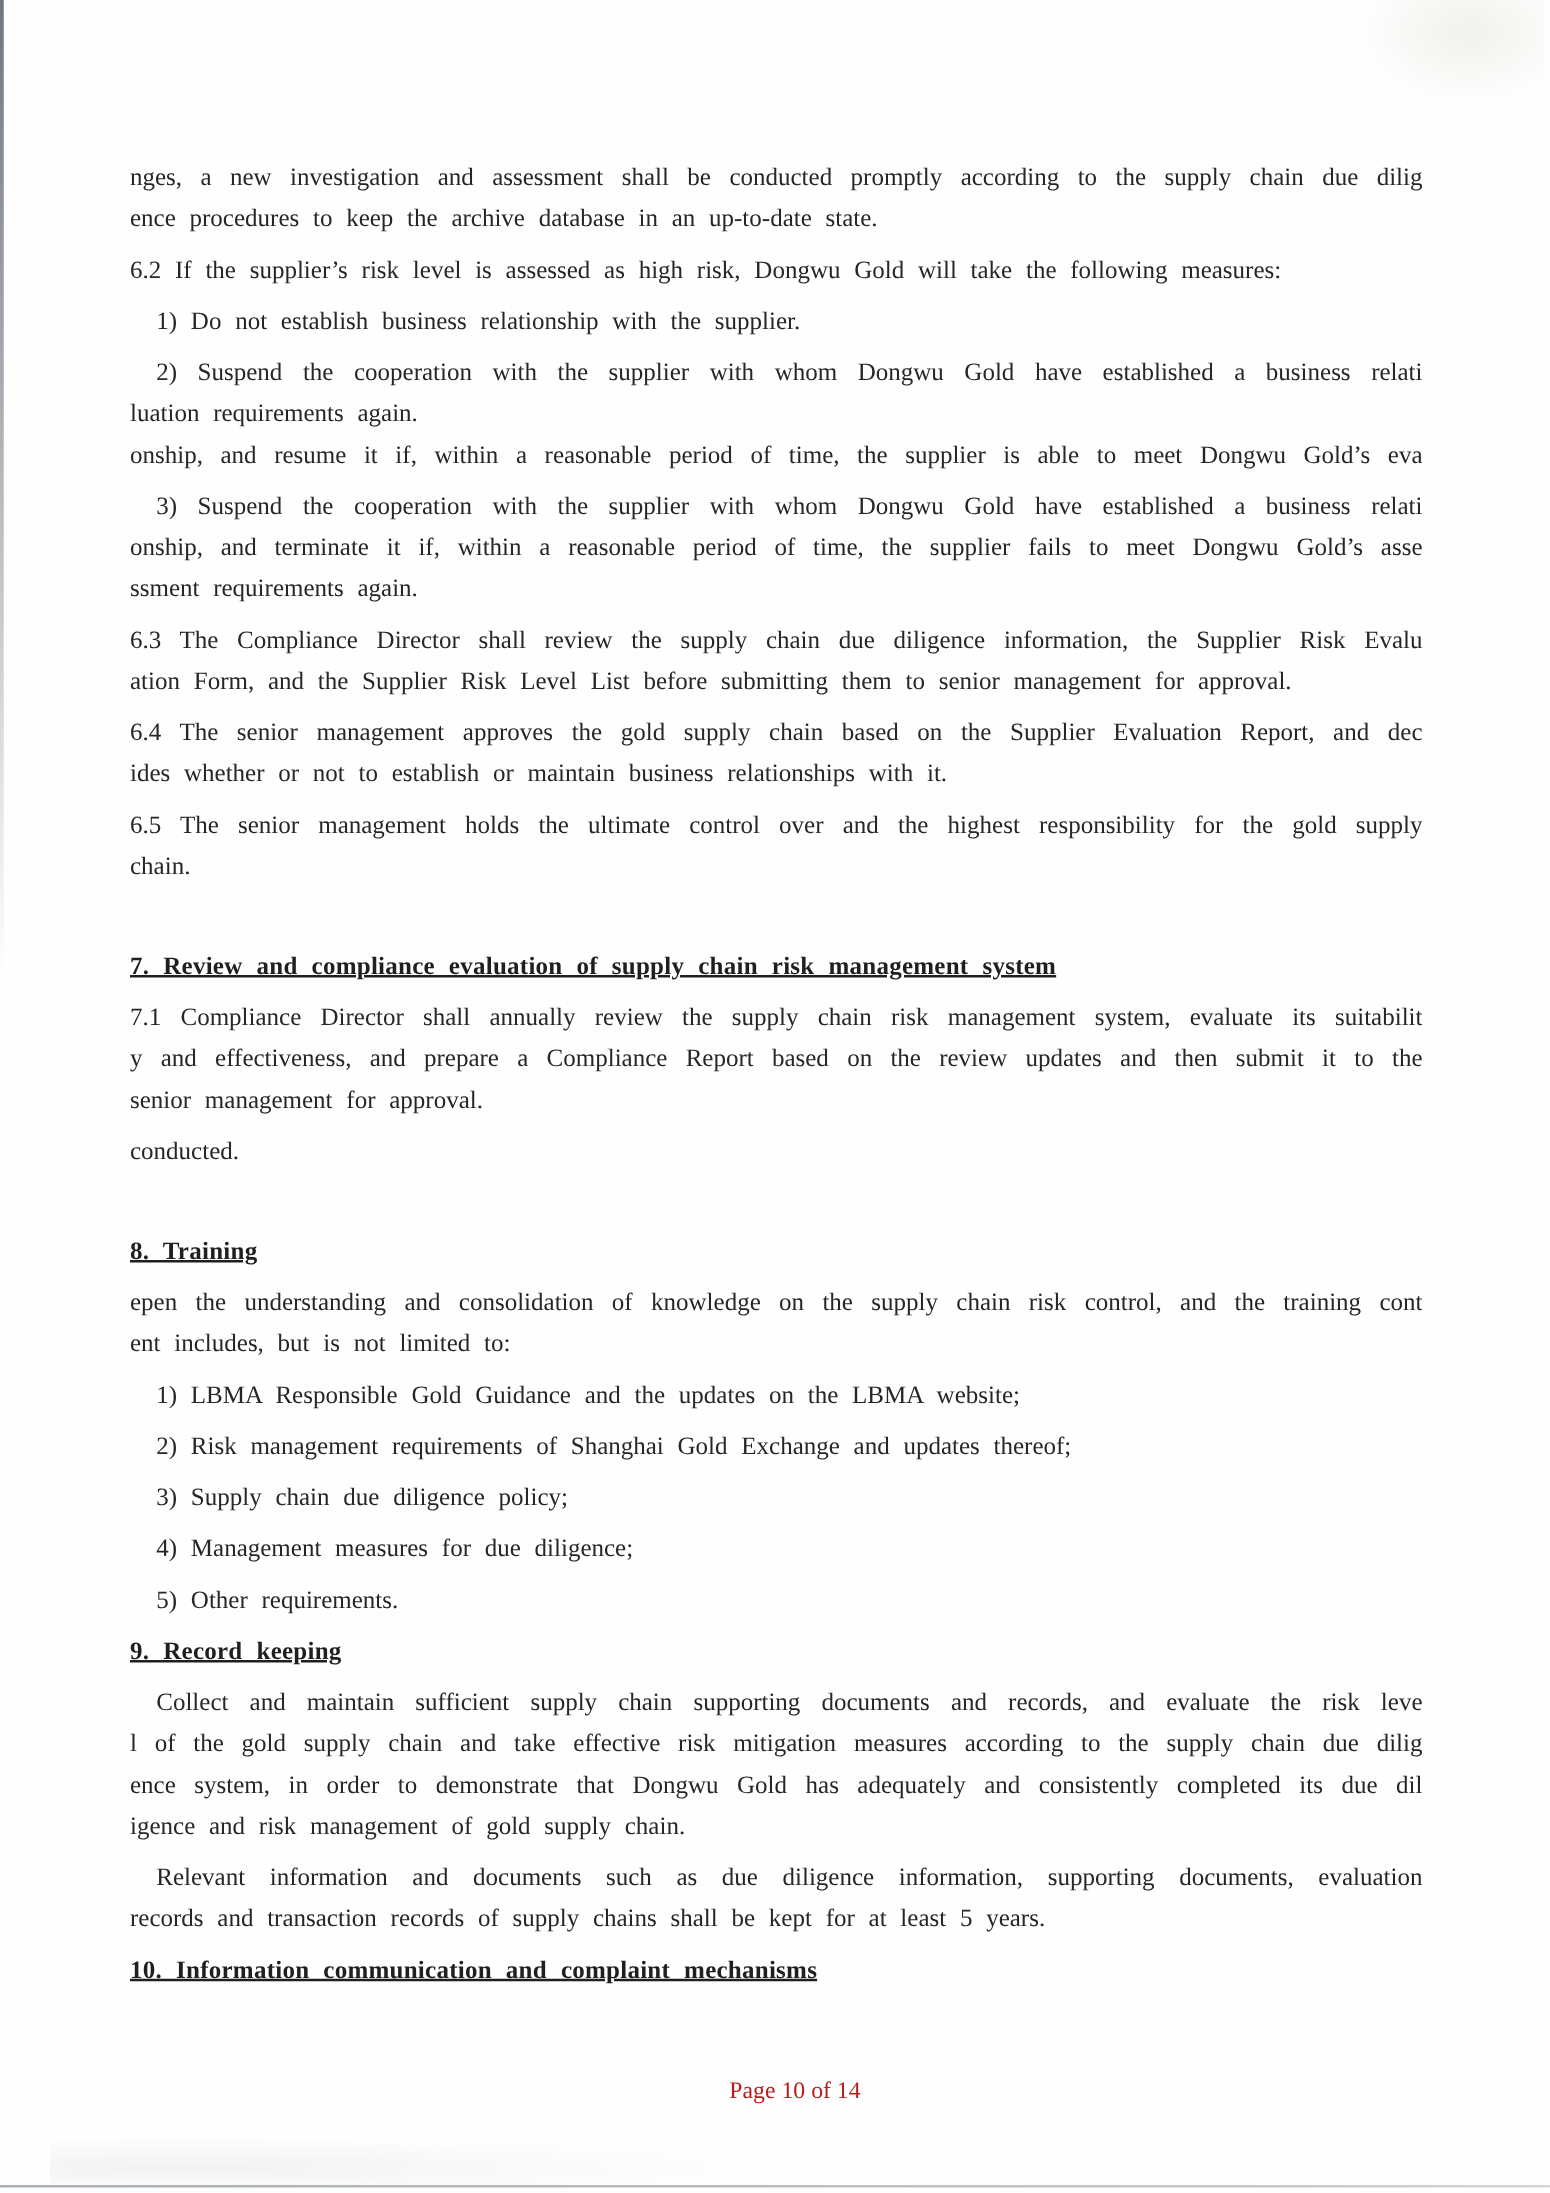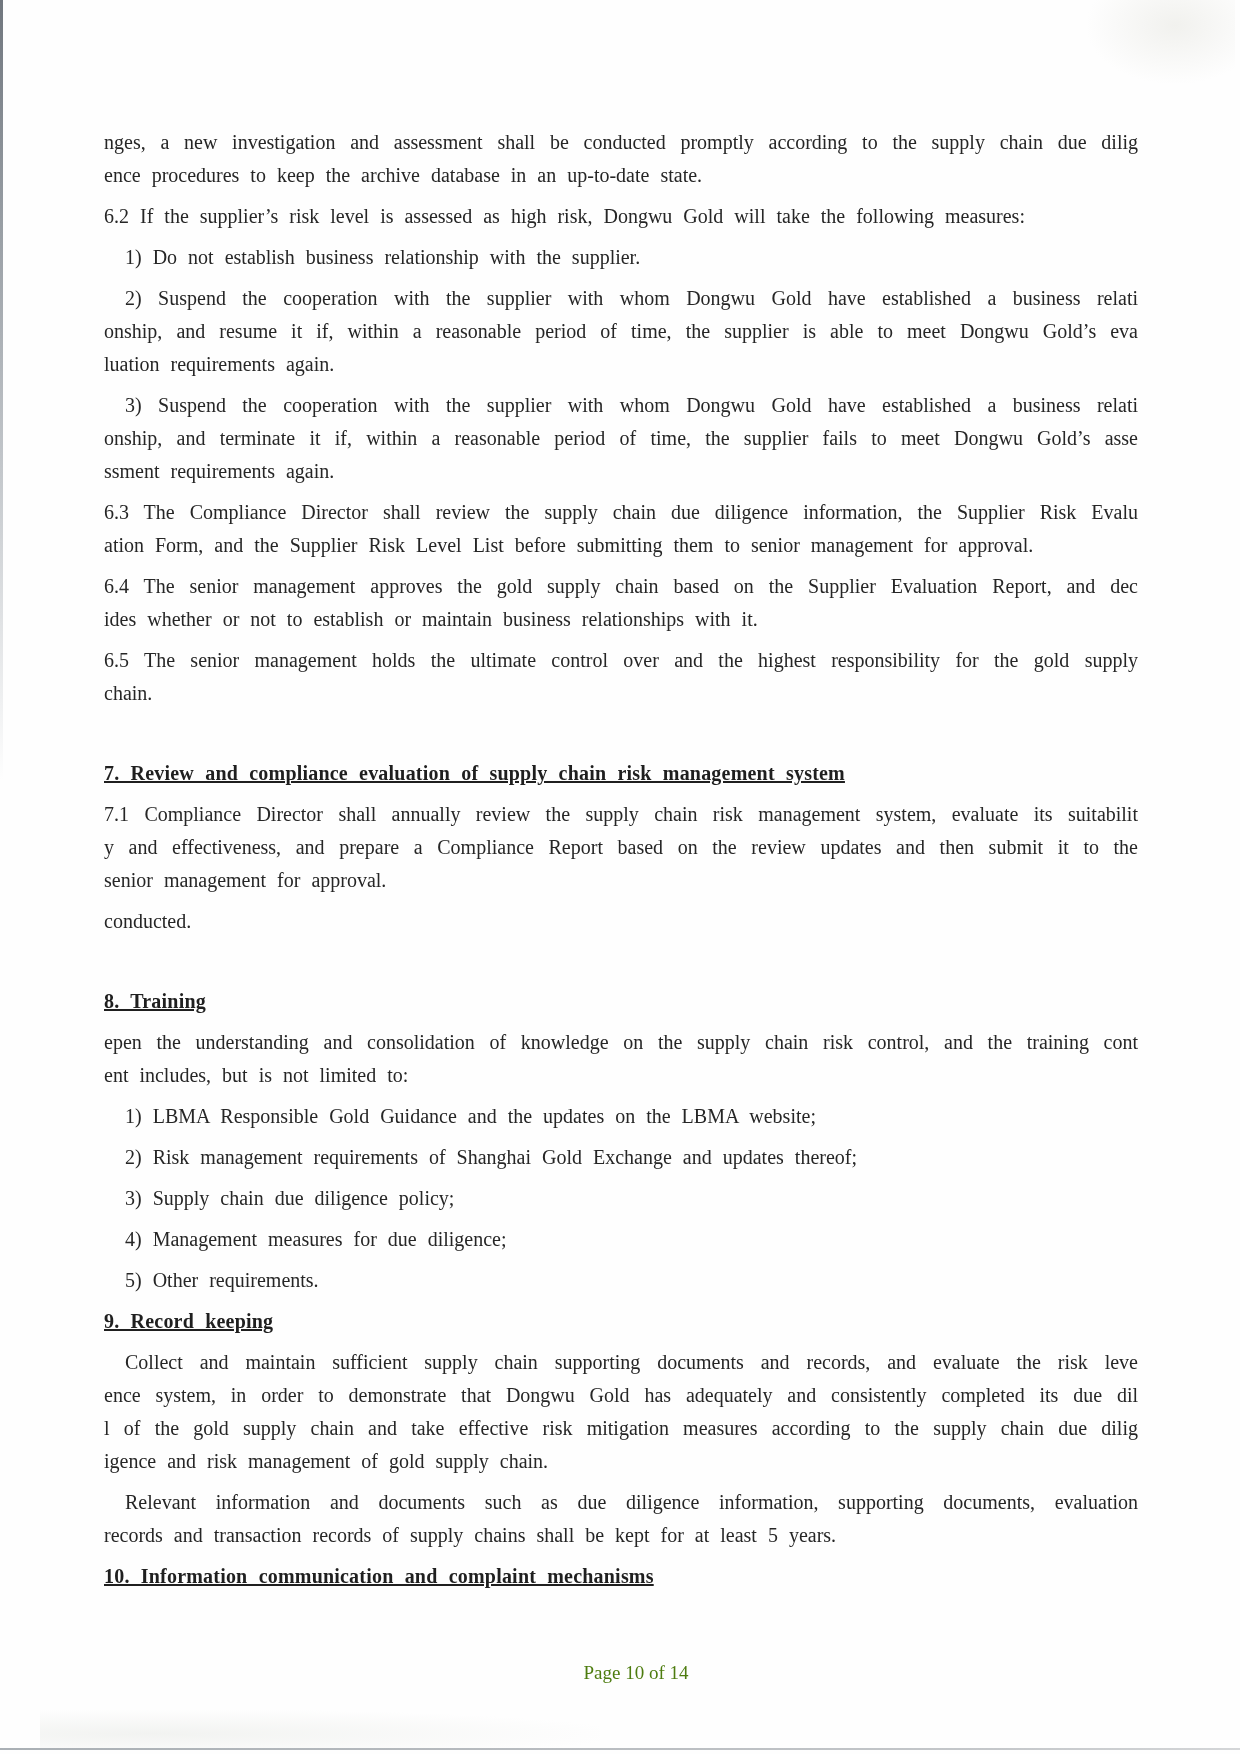--- a/index.html
+++ b/index.html
@@ -38,21 +38,21 @@
   .line{
     font-size:20px;line-height:33px;height:33px;
     word-spacing:0.30em;overflow:hidden;white-space:normal;
   }
   .line.just{text-align:justify;text-align-last:justify;word-spacing:0.04em;}
   .line.ind{text-indent:21px;}
   .seg-it{}
   .footer{
     position:absolute;left:104px;top:1656px;width:1034px;
     text-align:center;padding-left:30px;box-sizing:border-box;
-    font-size:19px;line-height:33px;color:#4d7c0f;
+    font-size:19px;line-height:33px;color:#b91c1c;
   }
 </style>
 </head>
 <body>
 
 <div class="page">
   <div class="edge-left"></div>
   <div class="smudge-topright"></div>
   <div class="smudge-bottomleft"></div>
   <div class="content">
@@ -61,22 +61,22 @@
         <div class="line"><span>ence procedures to keep the archive database in an up-to-date state.</span></div>
       </div>
       <div class="block">
         <div class="line"><span>6.2 If the supplier’s risk level is assessed as high risk, Dongwu Gold will take the following measures:</span></div>
       </div>
       <div class="block">
         <div class="line ind"><span>1) Do not establish business relationship with the supplier.</span></div>
       </div>
       <div class="block">
         <div class="line just ind"><span>2) Suspend the cooperation with the supplier with whom Dongwu Gold have established a business relati</span></div>
+        <div class="line"><span>luation requirements again.</span></div>
         <div class="line just"><span>onship, and resume it if, within a reasonable period of time, the supplier is able to meet Dongwu Gold’s eva</span></div>
-        <div class="line"><span>luation requirements again.</span></div>
       </div>
       <div class="block">
         <div class="line just ind"><span>3) Suspend the cooperation with the supplier with whom Dongwu Gold have established a business relati</span></div>
         <div class="line just"><span>onship, and terminate it if, within a reasonable period of time, the supplier fails to meet Dongwu Gold’s asse</span></div>
         <div class="line"><span>ssment requirements again.</span></div>
       </div>
       <div class="block">
         <div class="line just"><span>6.3 The Compliance Director shall review the supply chain due diligence information, the </span><span class="seg-it">Supplier Risk Evalu</span></div>
         <div class="line"><span class="seg-it">ation Form</span><span>, and the </span><span class="seg-it">Supplier Risk Level List</span><span> before submitting them to senior management for approval.</span></div>
       </div>
@@ -119,22 +119,22 @@
         <div class="line ind"><span>4) Management measures for due diligence;</span></div>
       </div>
       <div class="block">
         <div class="line ind"><span>5) Other requirements.</span></div>
       </div>
       <div class="block heading">
         <div class="line"><span>9. Record keeping</span></div>
       </div>
       <div class="block">
         <div class="line just ind"><span>Collect and maintain sufficient supply chain supporting documents and records, and evaluate the risk leve</span></div>
+        <div class="line just"><span>l of the gold supply chain and take effective risk mitigation measures according to the supply chain due dilig</span></div>
         <div class="line just"><span>ence system, in order to demonstrate that Dongwu Gold has adequately and consistently completed its due dil</span></div>
-        <div class="line just"><span>l of the gold supply chain and take effective risk mitigation measures according to the supply chain due dilig</span></div>
         <div class="line"><span>igence and risk management of gold supply chain.</span></div>
       </div>
       <div class="block">
         <div class="line just ind"><span>Relevant information and documents such as due diligence information, supporting documents, evaluation</span></div>
         <div class="line"><span>records and transaction records of supply chains shall be kept for at least 5 years.</span></div>
       </div>
       <div class="block heading">
         <div class="line"><span>10. Information communication and complaint mechanisms</span></div>
       </div>
     </div>

